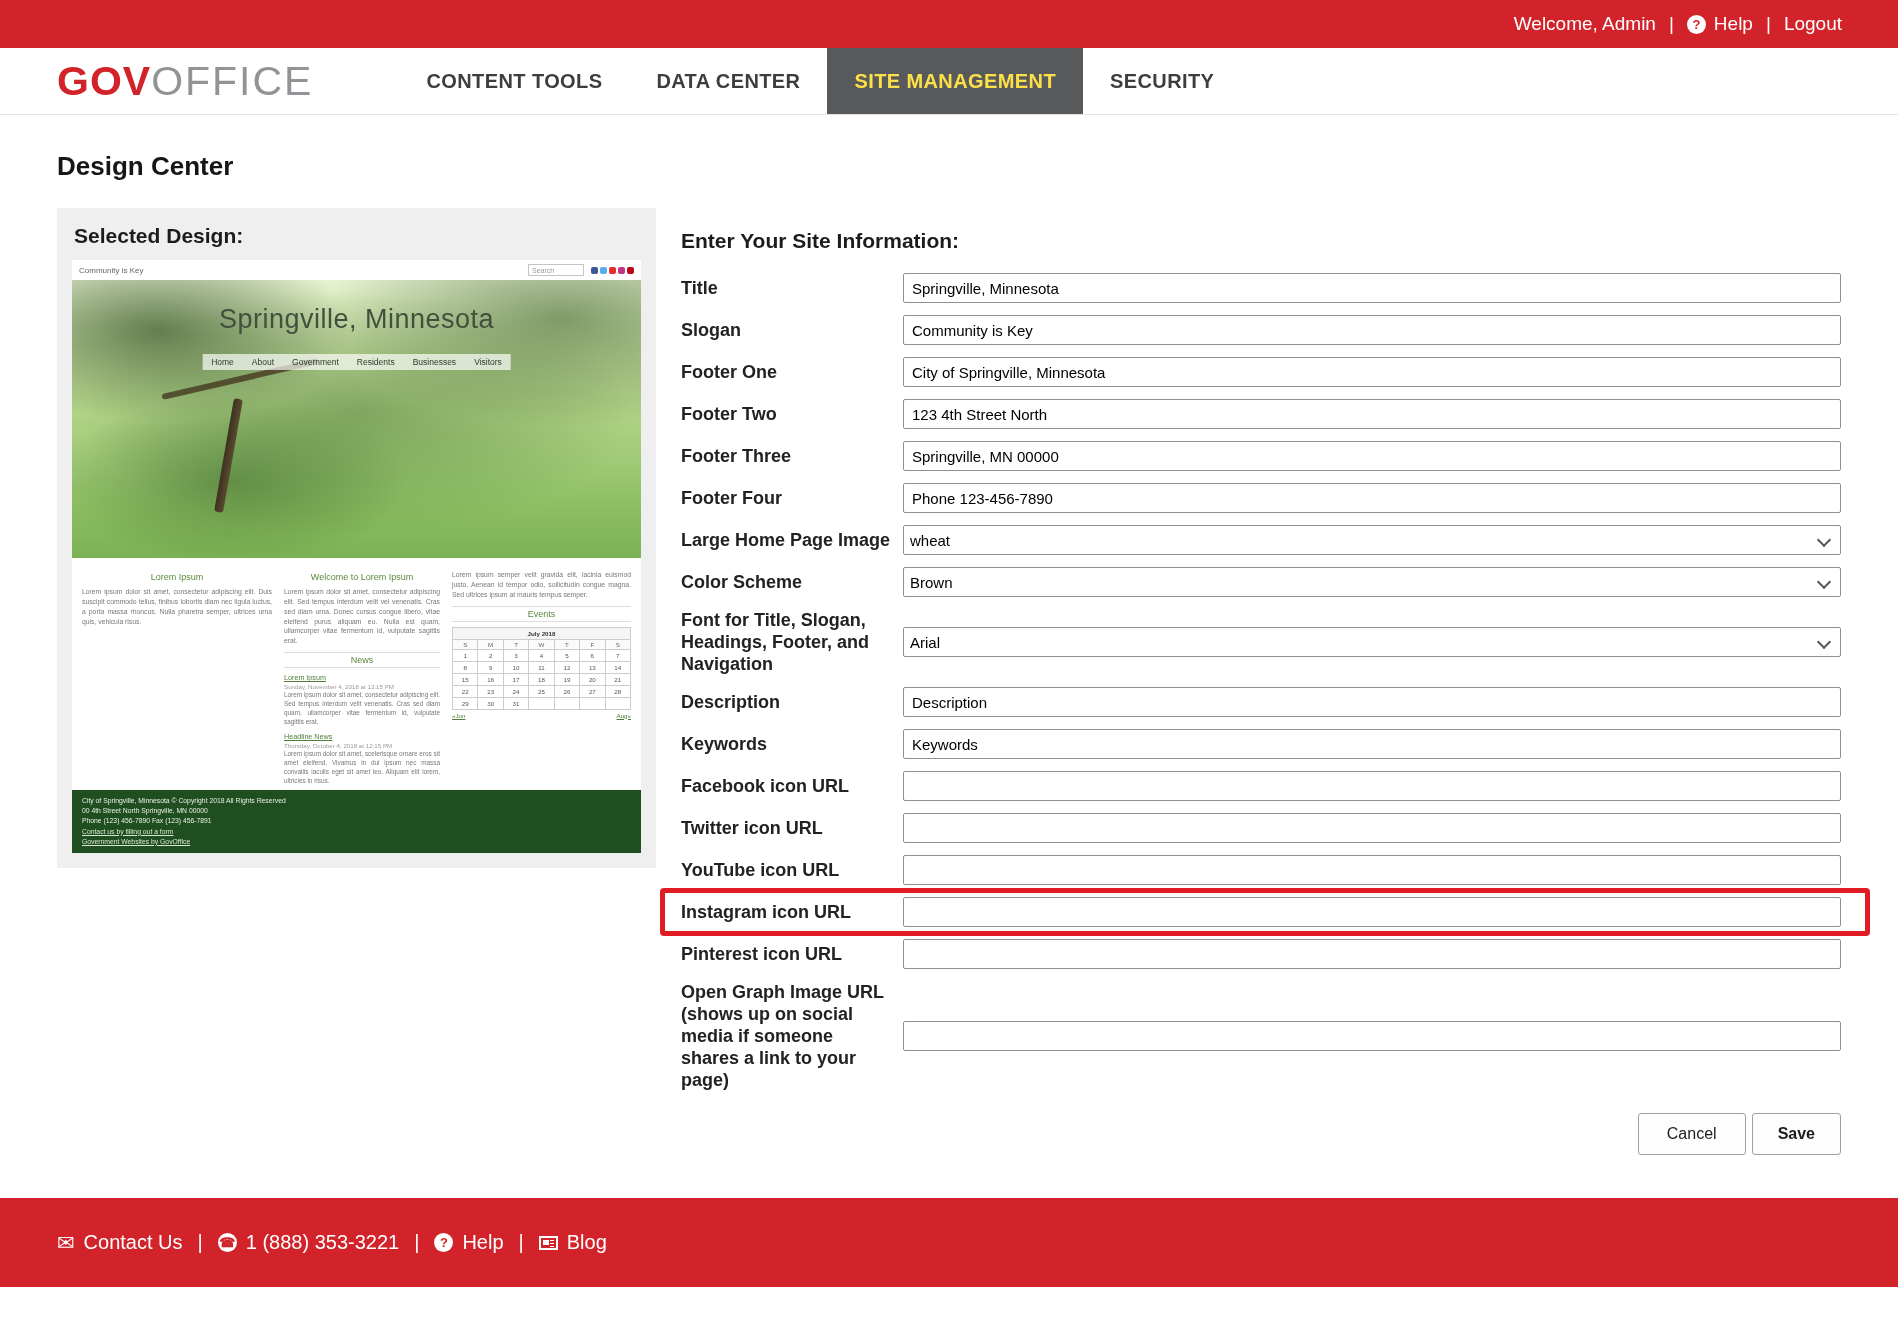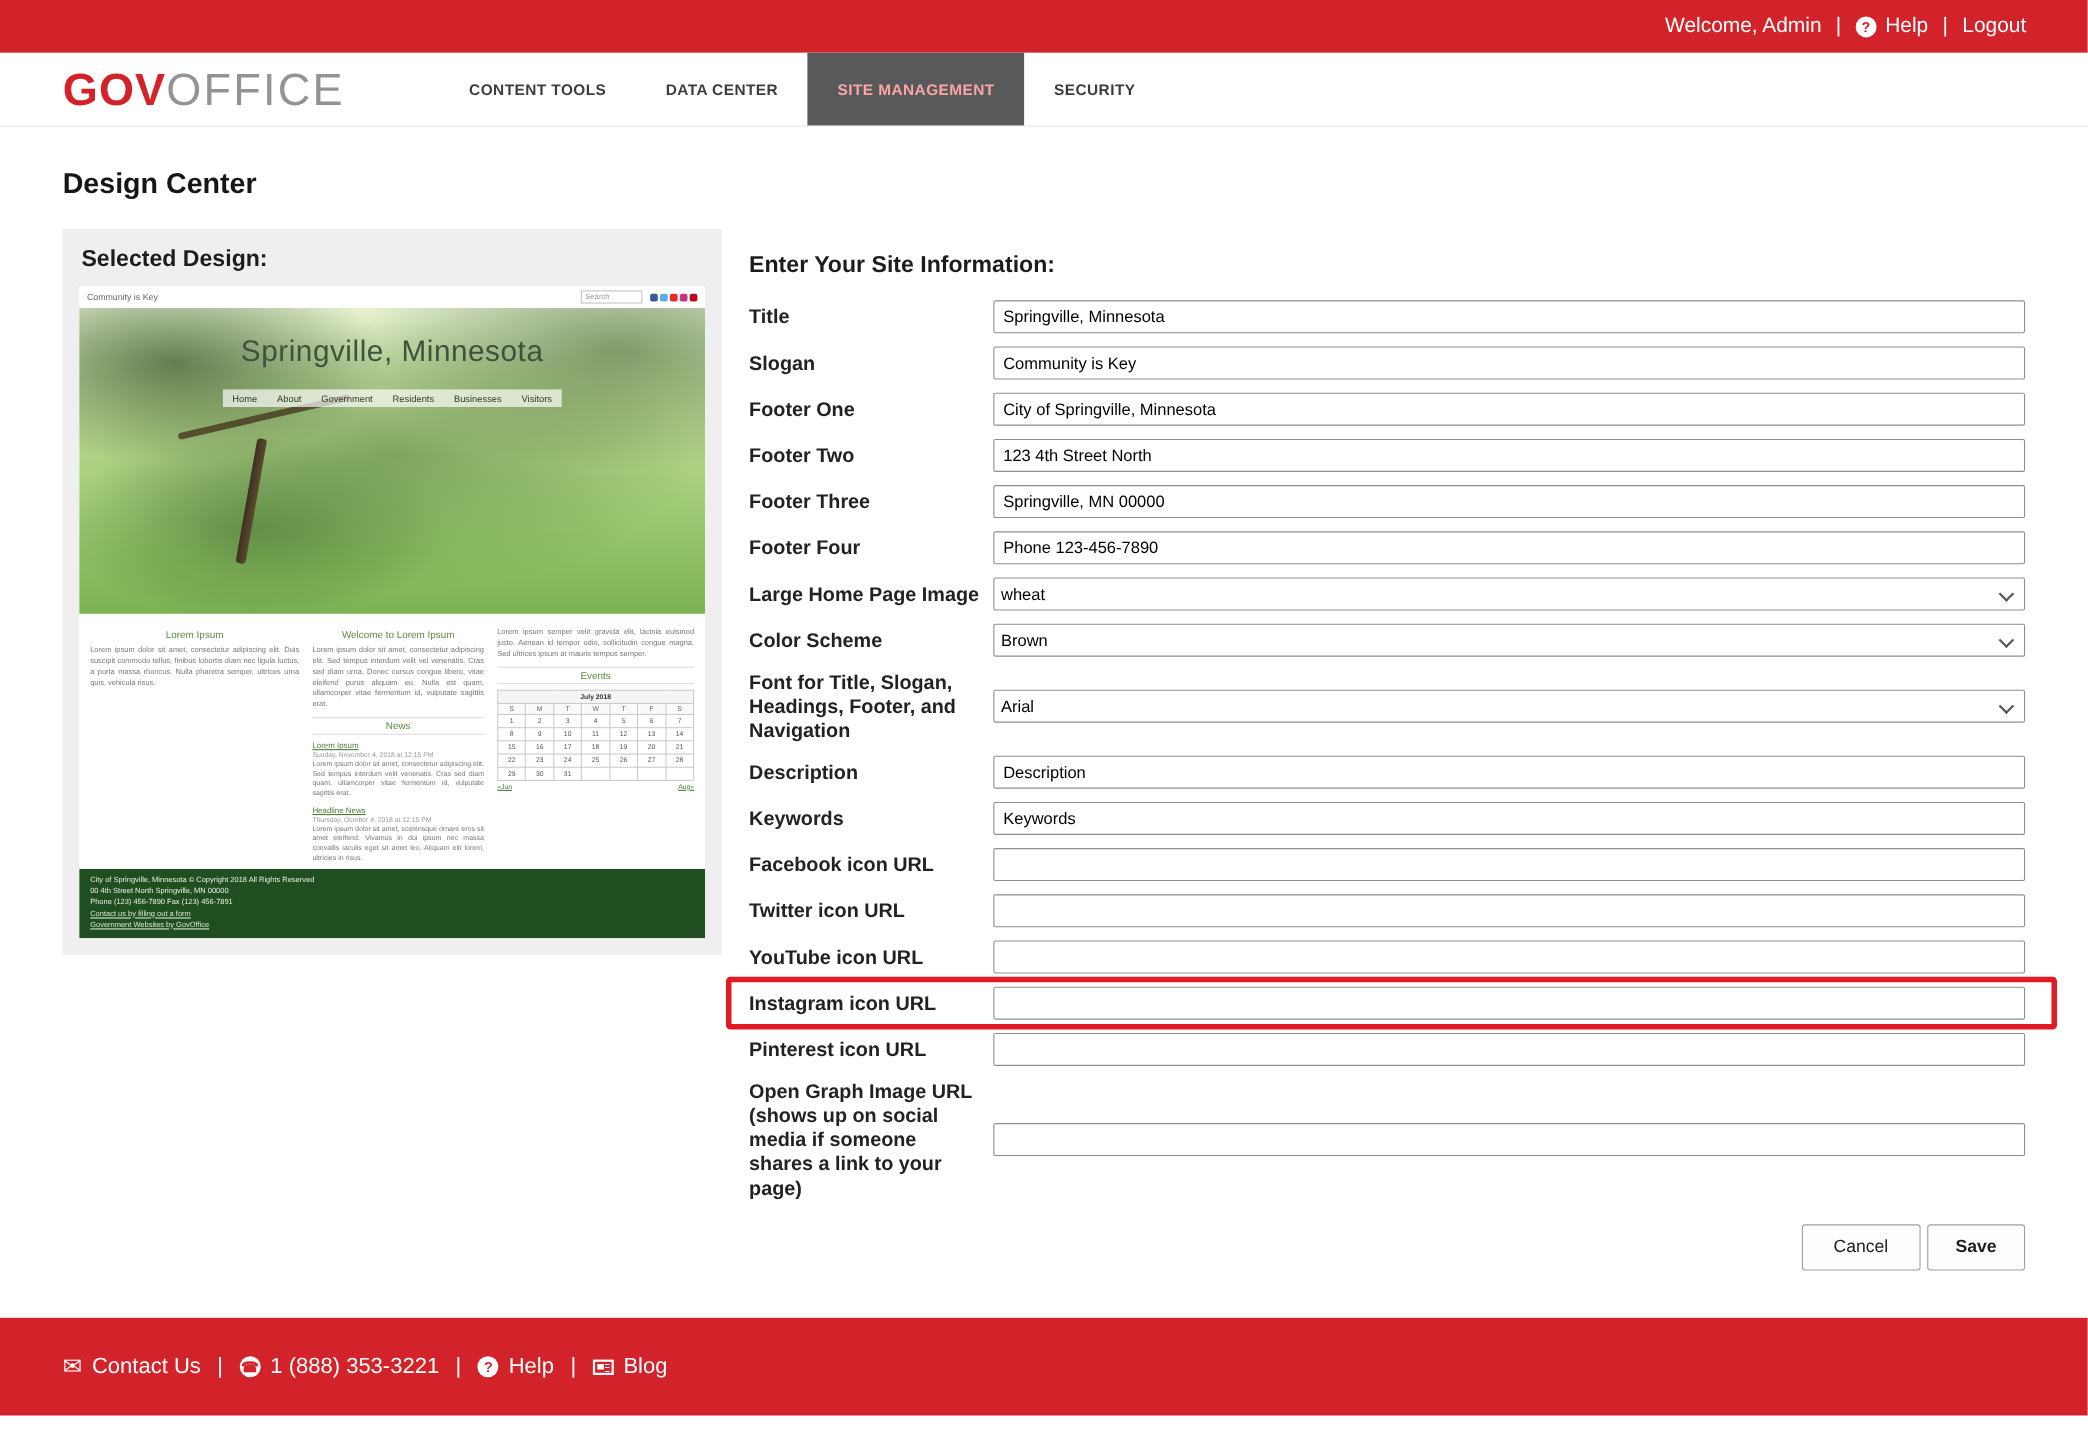--- a/index.html
+++ b/index.html
@@ -14,23 +14,23 @@
   .circle-badge { width:19px; height:19px; border-radius:50%; background:#fff; color:#d2232a;
                   display:inline-flex; align-items:center; justify-content:center;
                   font-size:13px; font-weight:700; line-height:1; }
 
   
   .header { height:67px; background:#fff; display:flex; align-items:stretch; border-bottom:1px solid #e4e4e4; }
   .logo { align-self:center; margin-left:57px; font-size:41px; letter-spacing:1px; cursor:pointer; white-space:nowrap; }
   .logo-gov { color:#d2232a; font-weight:700; }
   .logo-office { color:#919396; font-weight:400; letter-spacing:2px; }
   .main-nav { display:flex; align-items:stretch; margin-left:86px; }
-  .nav-item { display:flex; align-items:center; padding:0 27px; font-size:14px; font-weight:700;
+  .nav-item { display:flex; align-items:center; padding:0 27px; font-size:20px; font-weight:700;
               color:#3d3d3f; letter-spacing:0.4px; text-decoration:none; cursor:pointer; }
-  .nav-item.active { background:#58595b; color:#fca5a5; }
+  .nav-item.active { background:#58595b; color:#fde047; }
 
   
   .main { padding:0 57px; flex:0 0 auto; }
   .page-title { margin:36px 0 26px 0; font-size:26px; font-weight:700; color:#161616; }
   .content-row { display:flex; gap:25px; align-items:flex-start; }
 
   
   .design-panel { width:599px; flex:0 0 599px; background:#efefef; padding:16px 15px 15px; }
   .panel-heading { font-size:21px; font-weight:700; color:#1c1c1c; margin:0 2px 12px; }
 

